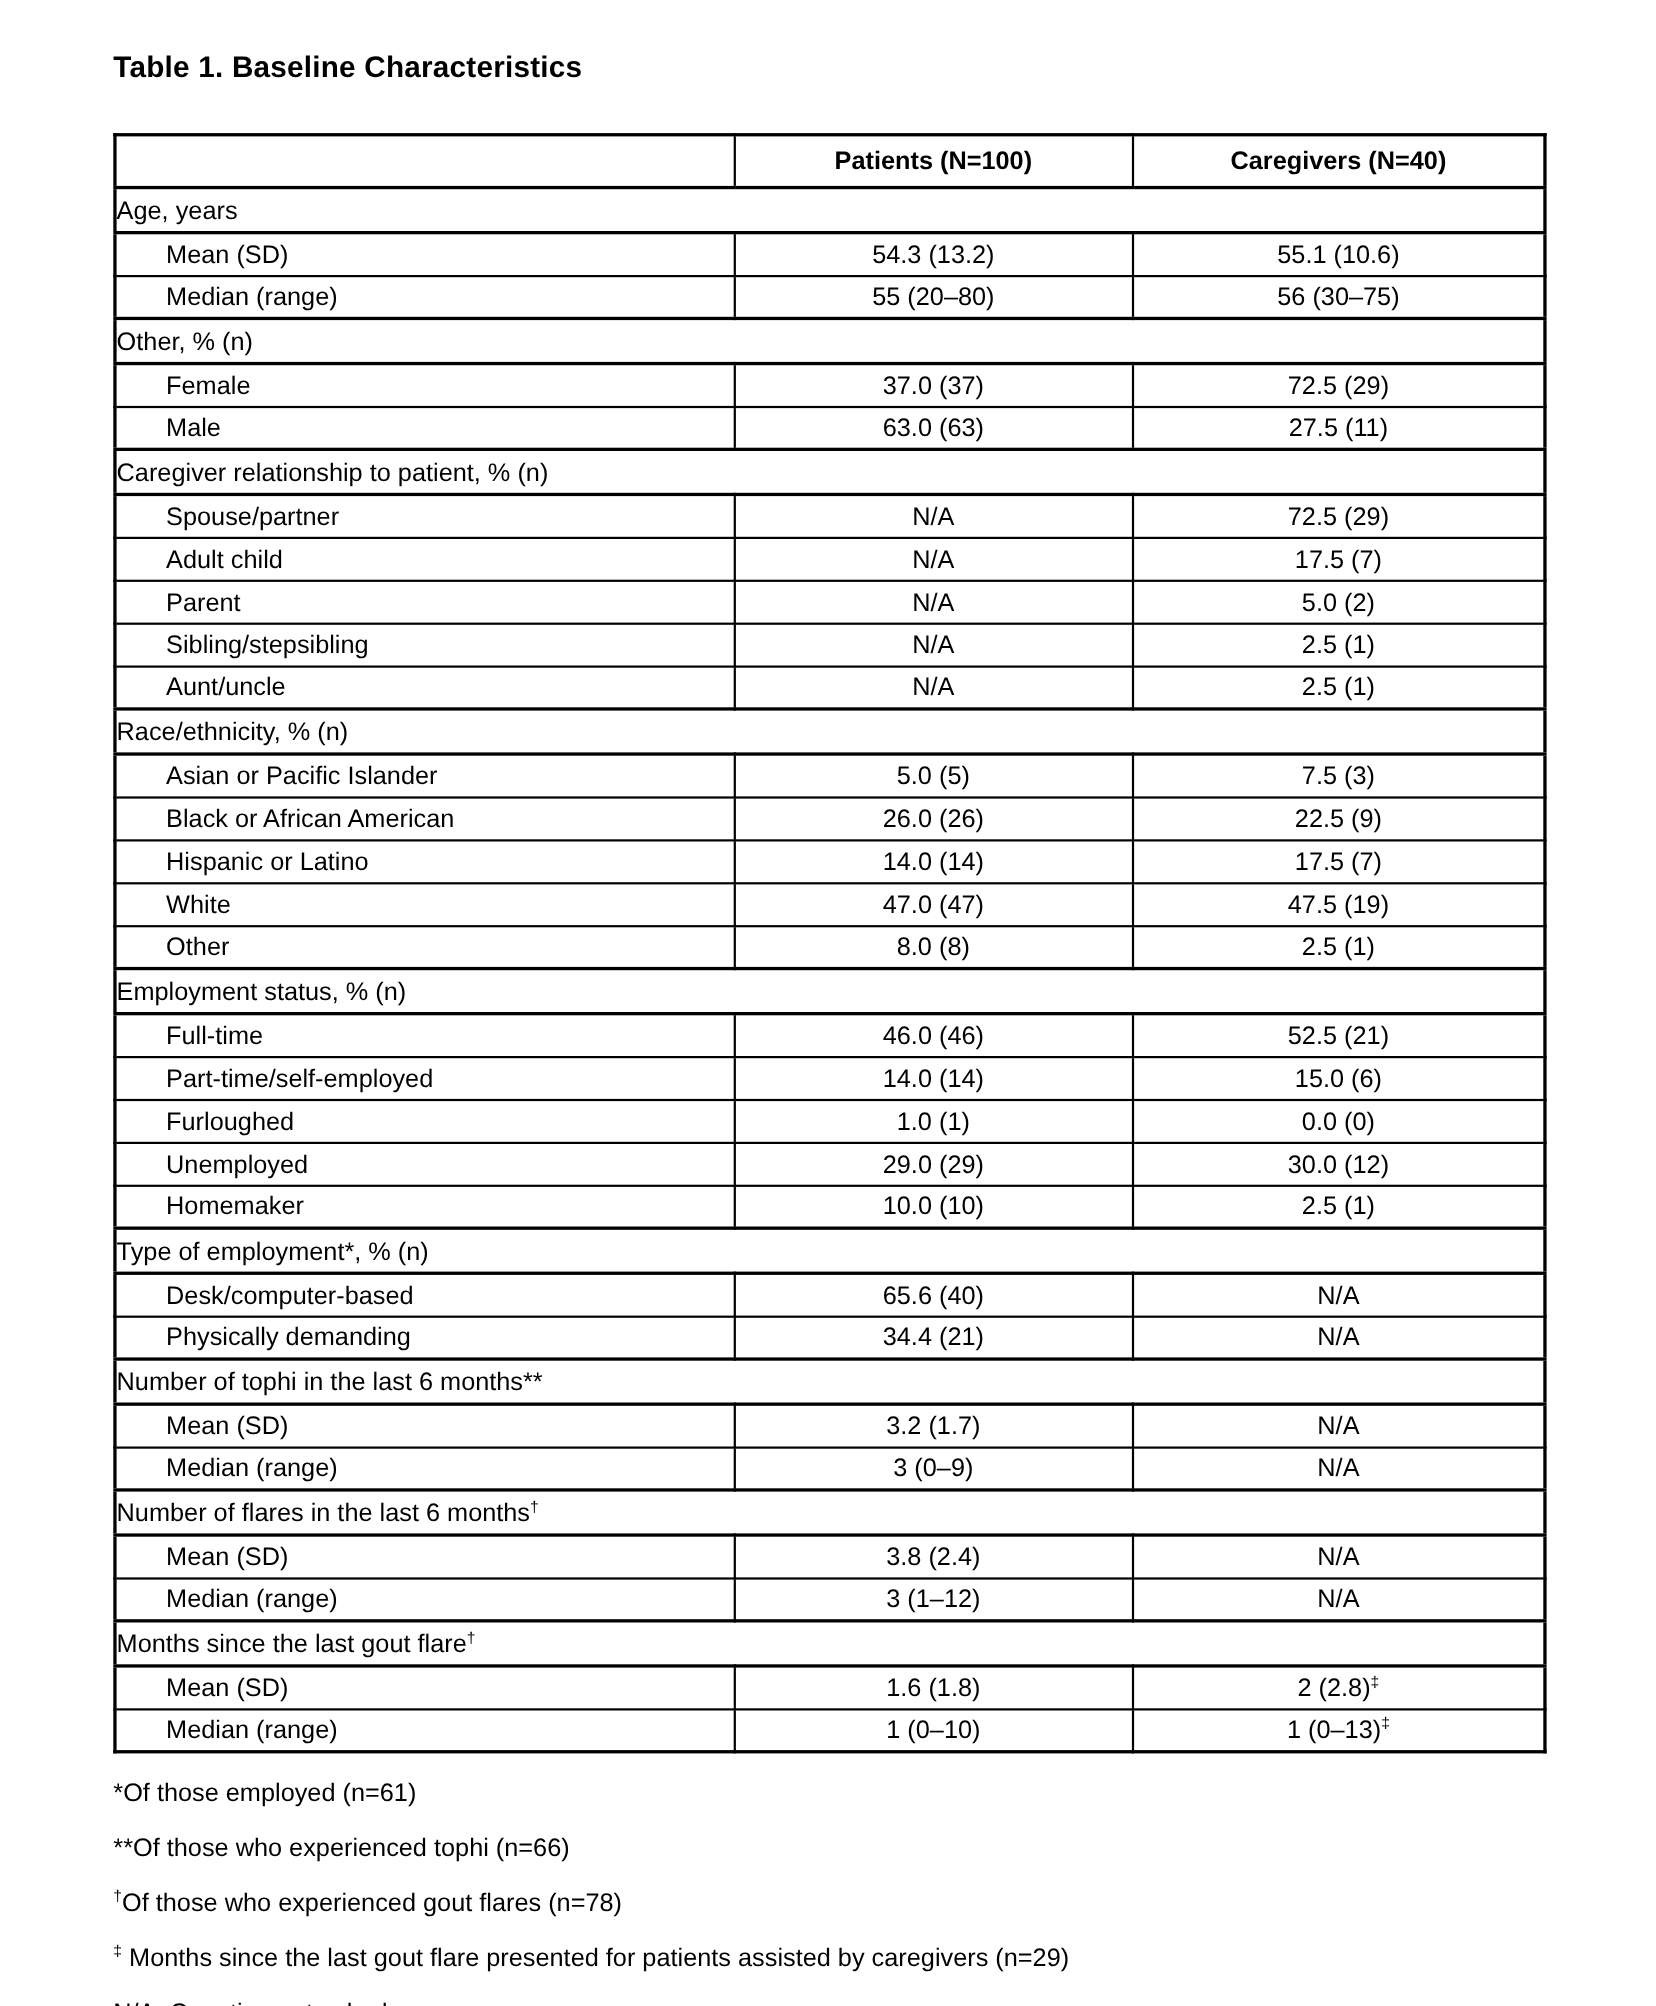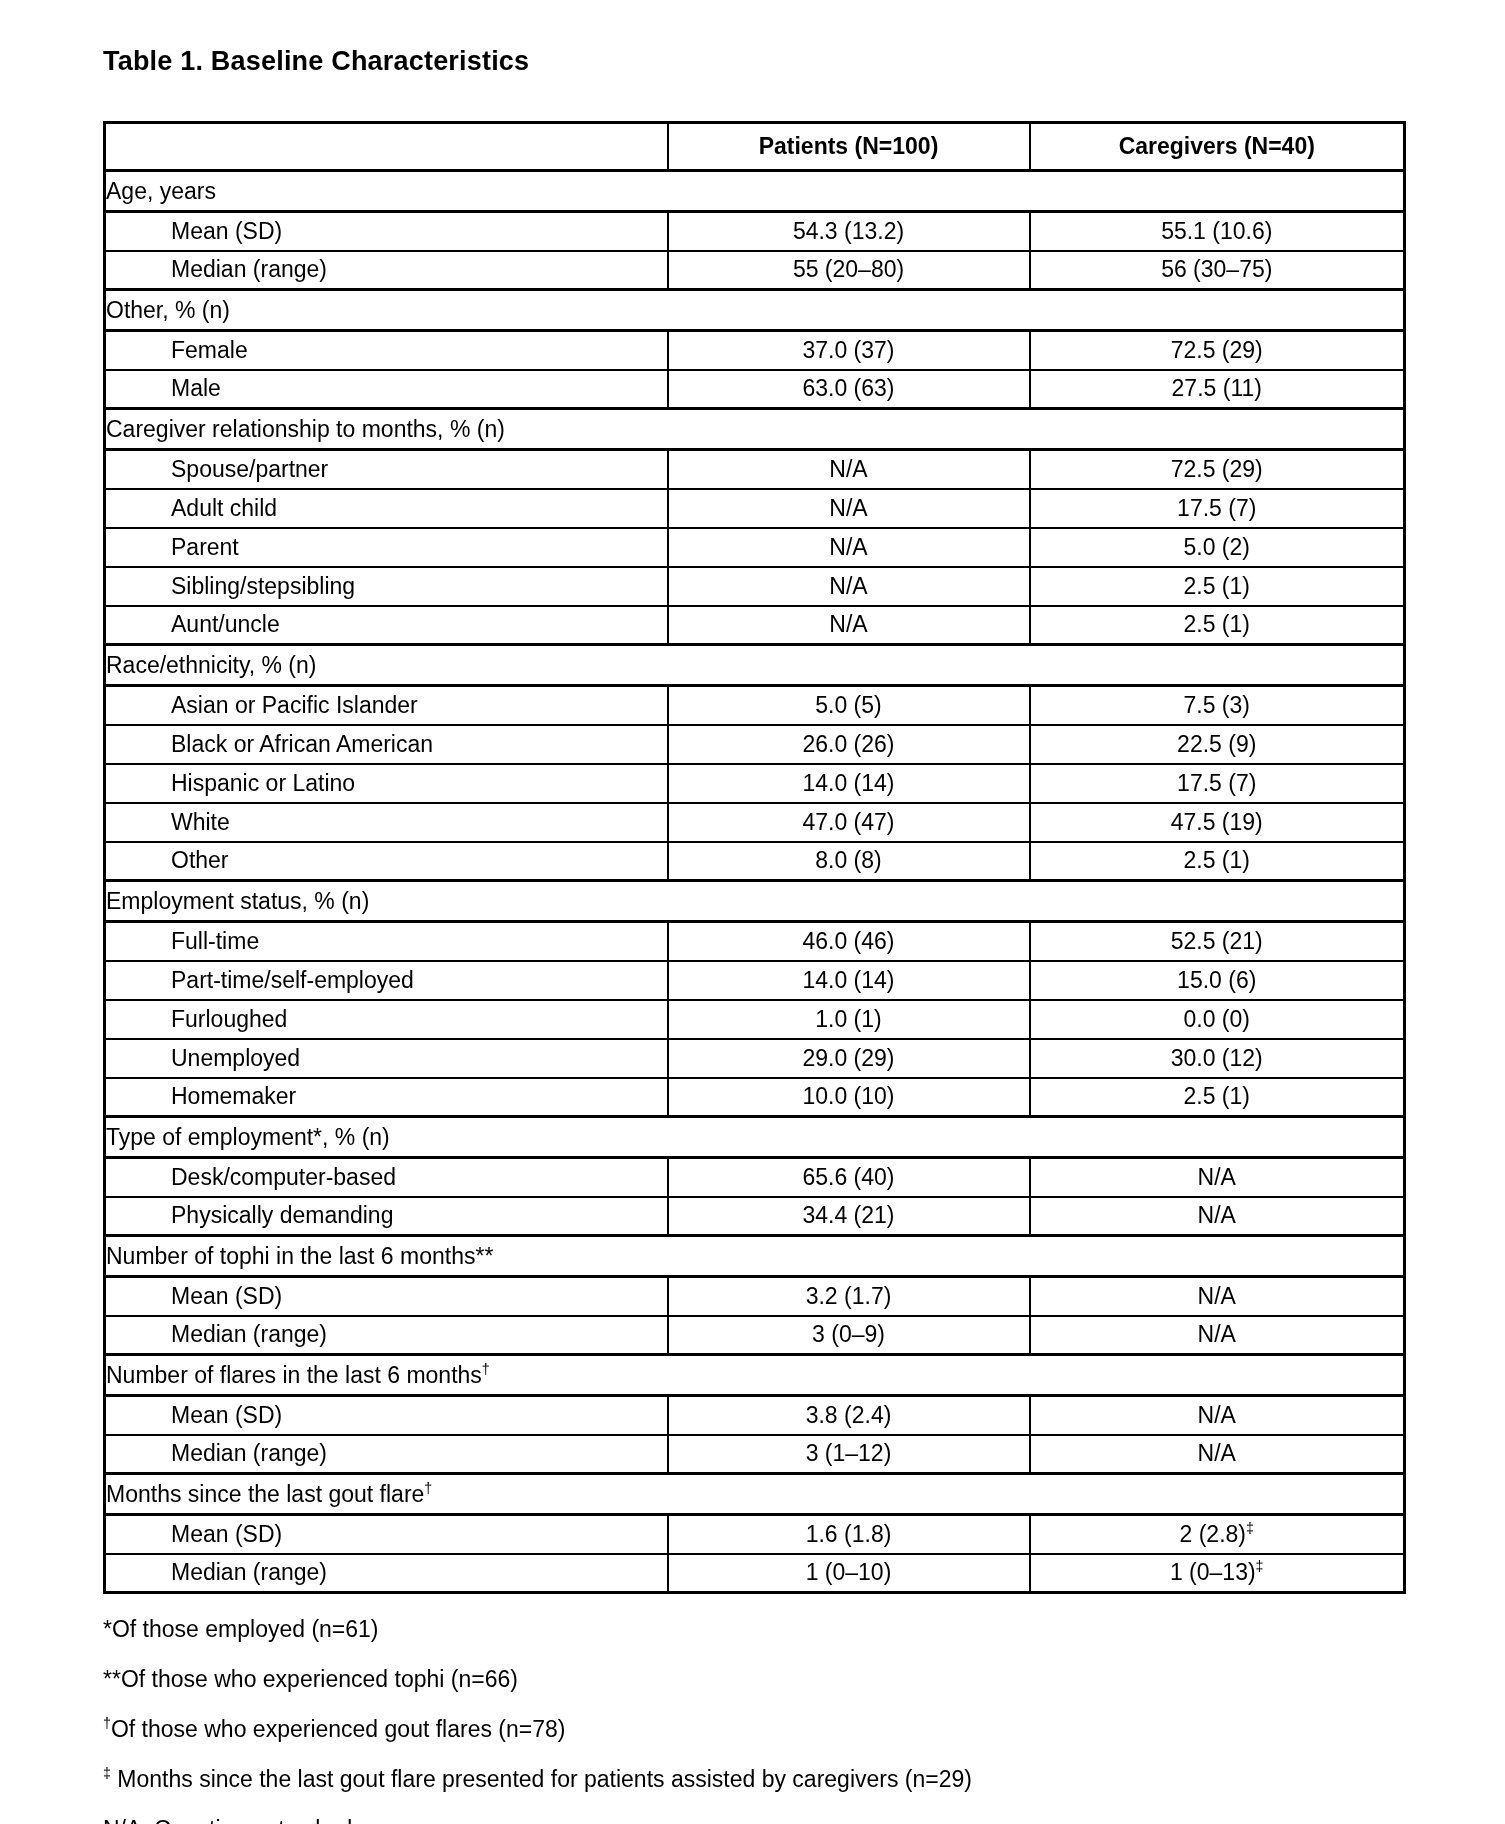--- a/index.html
+++ b/index.html
@@ -57,21 +57,21 @@
     text-align: left;
   }
   tr.data-row {
     height: 39px;
   }
   tr.data-row td {
     border-top: 2px solid #000;
     border-bottom: 2px solid #000;
   }
   tr.data-row td.row-label {
-    padding-left: 65px;
+    padding-left: 45px;
     text-align: left;
   }
   tr.data-row td.val {
     text-align: center;
   }
   sup.marker {
     font-size: 62%;
     line-height: 0;
   }
   .footnotes {
@@ -124,21 +124,21 @@
           <td class="row-label"><span>Female</span></td>
           <td class="val"><span>37.0 (37)</span></td>
           <td class="val"><span>72.5 (29)</span></td>
         </tr>
         <tr class="data-row">
           <td class="row-label"><span>Male</span></td>
           <td class="val"><span>63.0 (63)</span></td>
           <td class="val"><span>27.5 (11)</span></td>
         </tr>
         <tr class="section-row">
-          <td colspan="3"><span>Caregiver relationship to months, % (n)</span></td>
+          <td colspan="3"><span>Caregiver relationship to patient, % (n)</span></td>
         </tr>
         <tr class="data-row">
           <td class="row-label"><span>Spouse/partner</span></td>
           <td class="val"><span>N/A</span></td>
           <td class="val"><span>72.5 (29)</span></td>
         </tr>
         <tr class="data-row">
           <td class="row-label"><span>Adult child</span></td>
           <td class="val"><span>N/A</span></td>
           <td class="val"><span>17.5 (7)</span></td>

